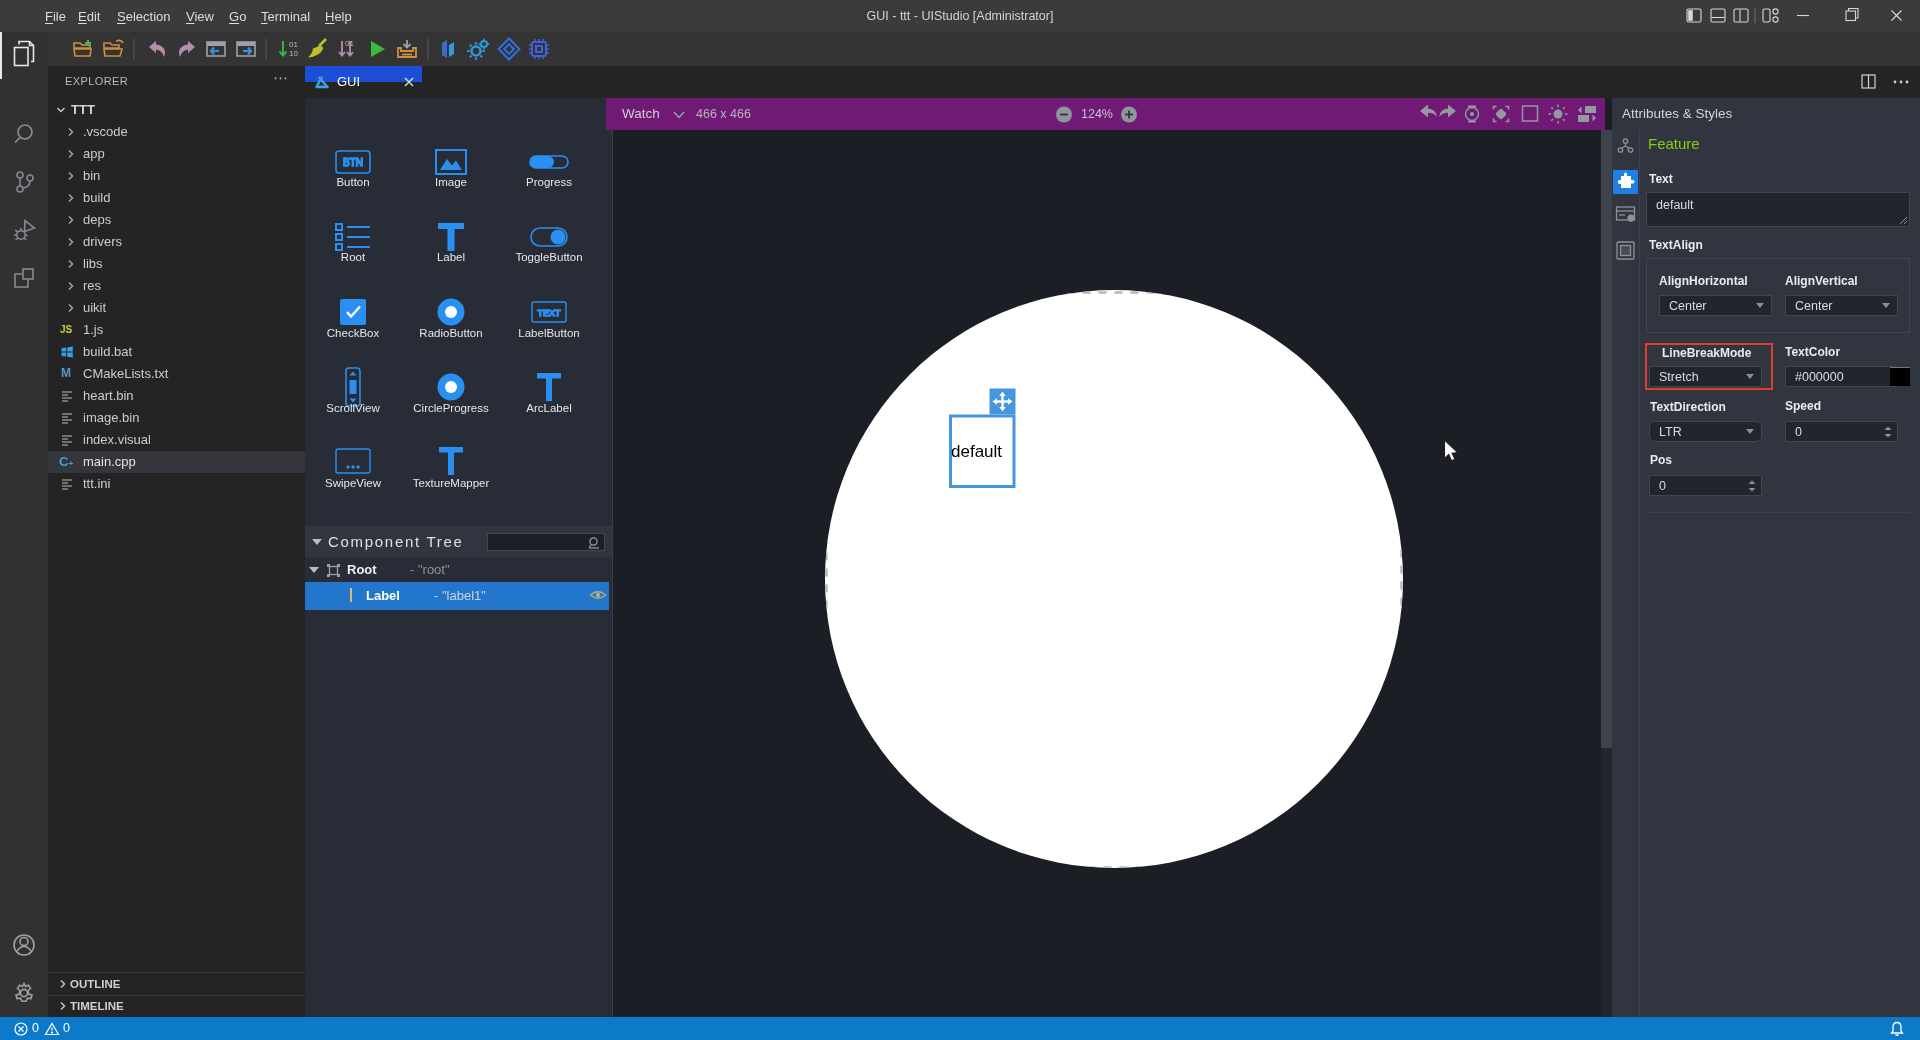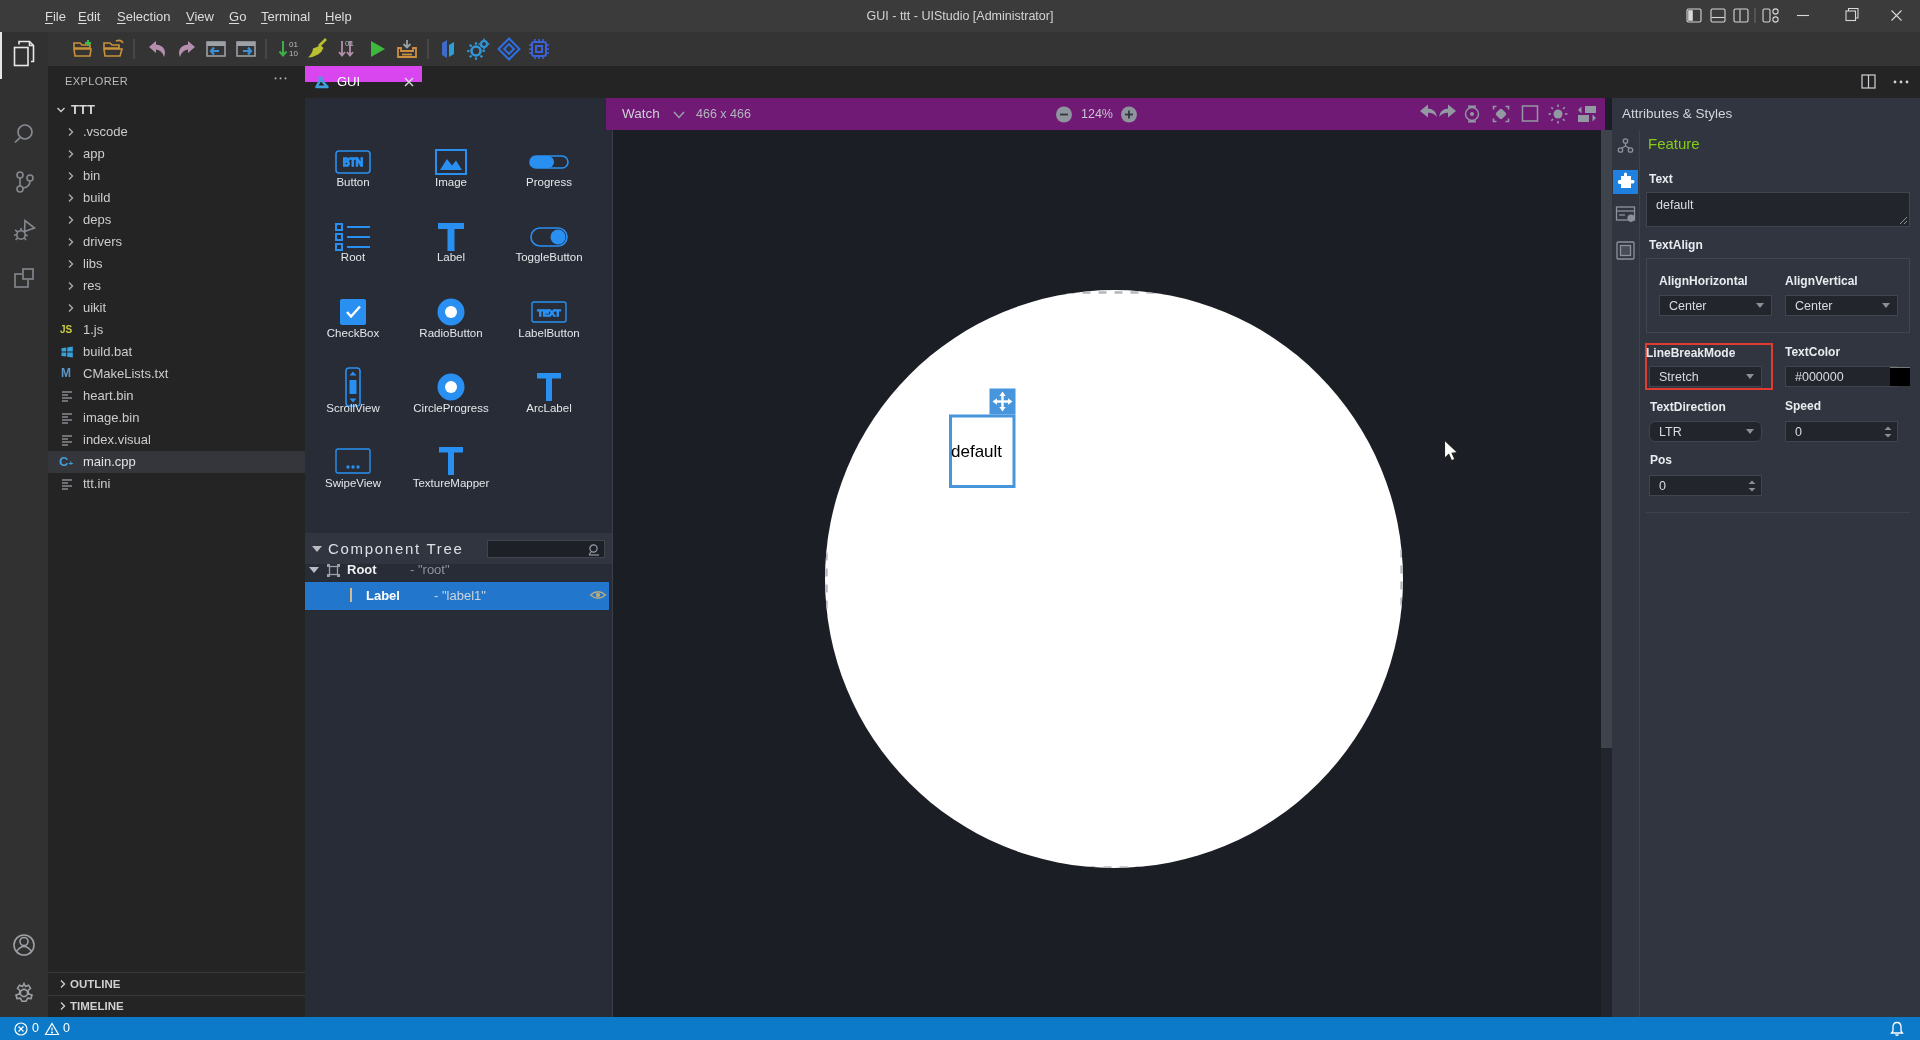--- a/index.html
+++ b/index.html
@@ -10,21 +10,21 @@
   .menuitem u { text-decoration-thickness:1px; text-underline-offset:2px; }
   #wintitle { position:absolute; top:9px; left:0; width:1920px; text-align:center; font-size:12.5px; color:#d4d4d4; }
   #toolbar { left:0; top:32px; width:1920px; height:34px; background:#343435; }
   #activitybar { left:0; top:32px; width:48px; height:985px; background:#313132; }
   #explorer { left:48px; top:66px; width:257px; height:951px; background:#242425; color:#cccccc; }
   .exphdr { position:absolute; left:17px; top:9px; font-size:11px; color:#bbbbbb; letter-spacing:0.4px; }
   .row { position:absolute; left:0; width:257px; height:22px; font-size:13px; color:#cccccc; }
   .row .nm { position:absolute; top:3px; }
   .chev { position:absolute; top:4px; width:14px; height:14px; }
   #tabstrip { left:305px; top:66px; width:1615px; height:32px; background:#242425; }
-  #guitab { position:absolute; left:0px; top:0px; width:117px; height:16px; background:#d946ef; }
+  #guitab { position:absolute; left:0px; top:0px; width:117px; height:16px; background:#1d4ed8; }
   #uicontrol { left:305px; top:98px; width:308px; height:919px; background:#282c36; }
   .panelhdr { position:absolute; left:0; width:308px; height:31px; background:#31353f; }
   .panelhdr .cap { position:absolute; left:23px; top:7px; font-size:15px; color:#dde0e5; }
   .searchbox { position:absolute; left:182px; top:7px; width:118px; height:18px; background:#1d2026; border:1px solid #40454f; }
   .glabel { position:absolute; width:120px; text-align:center; font-size:11.5px; color:#e4e7ea; }
   #comptree { left:305px; top:526px; width:308px; height:491px; background:#282c36; }
   #canvas { left:613px; top:130px; width:999px; height:887px; background:#1b1e24; }
   #canvastoolbar { left:606px; top:98px; width:999px; height:32px; background:#701a75; }
   #attrpanel { left:1612px; top:98px; width:308px; height:919px; background:#31353f; }
   #statusbar { left:0; top:1017px; width:1920px; height:23px; background:#0c7ac8; color:#ffffff; }
@@ -471,21 +471,21 @@
   <div class="glabel" style="left:-12px;top:229px;">CheckBox</div>
   <div class="glabel" style="left:86px;top:229px;">RadioButton</div>
   <div class="glabel" style="left:184px;top:229px;">LabelButton</div>
   <div class="glabel" style="left:-12px;top:304px;">ScrollView</div>
   <div class="glabel" style="left:86px;top:304px;">CircleProgress</div>
   <div class="glabel" style="left:184px;top:304px;">ArcLabel</div>
   <div class="glabel" style="left:-12px;top:379px;">SwipeView</div>
   <div class="glabel" style="left:86px;top:379px;">TextureMapper</div>
 </div>
 <div class="abs" id="comptree">
-  <div class="panelhdr" style="top:7px;">
+  <div class="panelhdr" style="top:0;">
     <svg class="abs" style="left:6px;top:12px;" width="12" height="8" viewBox="0 0 12 8">
         <path d="M1 1 L11 1 L6 7 Z" fill="#b9bdc3"></path>
       </svg>
     <span class="cap" style="letter-spacing:1.7px;">Component Tree</span>
     <div class="searchbox">
         <svg class="abs" style="right:3px;top:2px;" width="14" height="14" viewBox="0 0 14 14">
           <circle cx="6.5" cy="5.5" r="3.6" stroke="#9aa0a8" fill="none" stroke-width="1.2"></circle>
           <line x1="4" y1="9" x2="2" y2="11.5" stroke="#9aa0a8" stroke-width="1.2"></line>
           <line x1="2" y1="12" x2="12" y2="12" stroke="#9aa0a8" stroke-width="1.2"></line>
         </svg>
@@ -638,21 +638,21 @@
   <span class="lbl" style="left:173px;top:176px;">AlignVertical</span>
   <div class="field" style="left:47px;top:197px;width:113px;height:21px;">
       <span class="abs" style="left:9px;top:3px;">Center</span>
       <span class="ddcaret"></span>
     </div>
   <div class="field" style="left:173px;top:197px;width:113px;height:21px;">
       <span class="abs" style="left:9px;top:3px;">Center</span>
       <span class="ddcaret"></span>
     </div>
   <div class="abs" style="left:33px;top:245px;width:128px;height:47px;border:2px solid #e23b32;"></div>
-  <span class="lbl" style="left:34px;top:248px;">LineBreakMode</span>
+  <span class="lbl" style="left:50px;top:248px;">LineBreakMode</span>
   <span class="lbl" style="left:173px;top:247px;">TextColor</span>
   <div class="field" style="left:37px;top:268px;width:113px;height:21px;">
       <span class="abs" style="left:9px;top:3px;">Stretch</span>
       <span class="ddcaret"></span>
     </div>
   <div class="field" style="left:173px;top:268px;width:113px;height:21px;">
       <span class="abs" style="left:9px;top:3px;">#000000</span>
     </div>
   <div class="abs" style="left:278px;top:269px;width:20px;height:19px;background:#000000;border-top:1px solid #777;"></div>
   <span class="lbl" style="left:38px;top:302px;">TextDirection</span>

